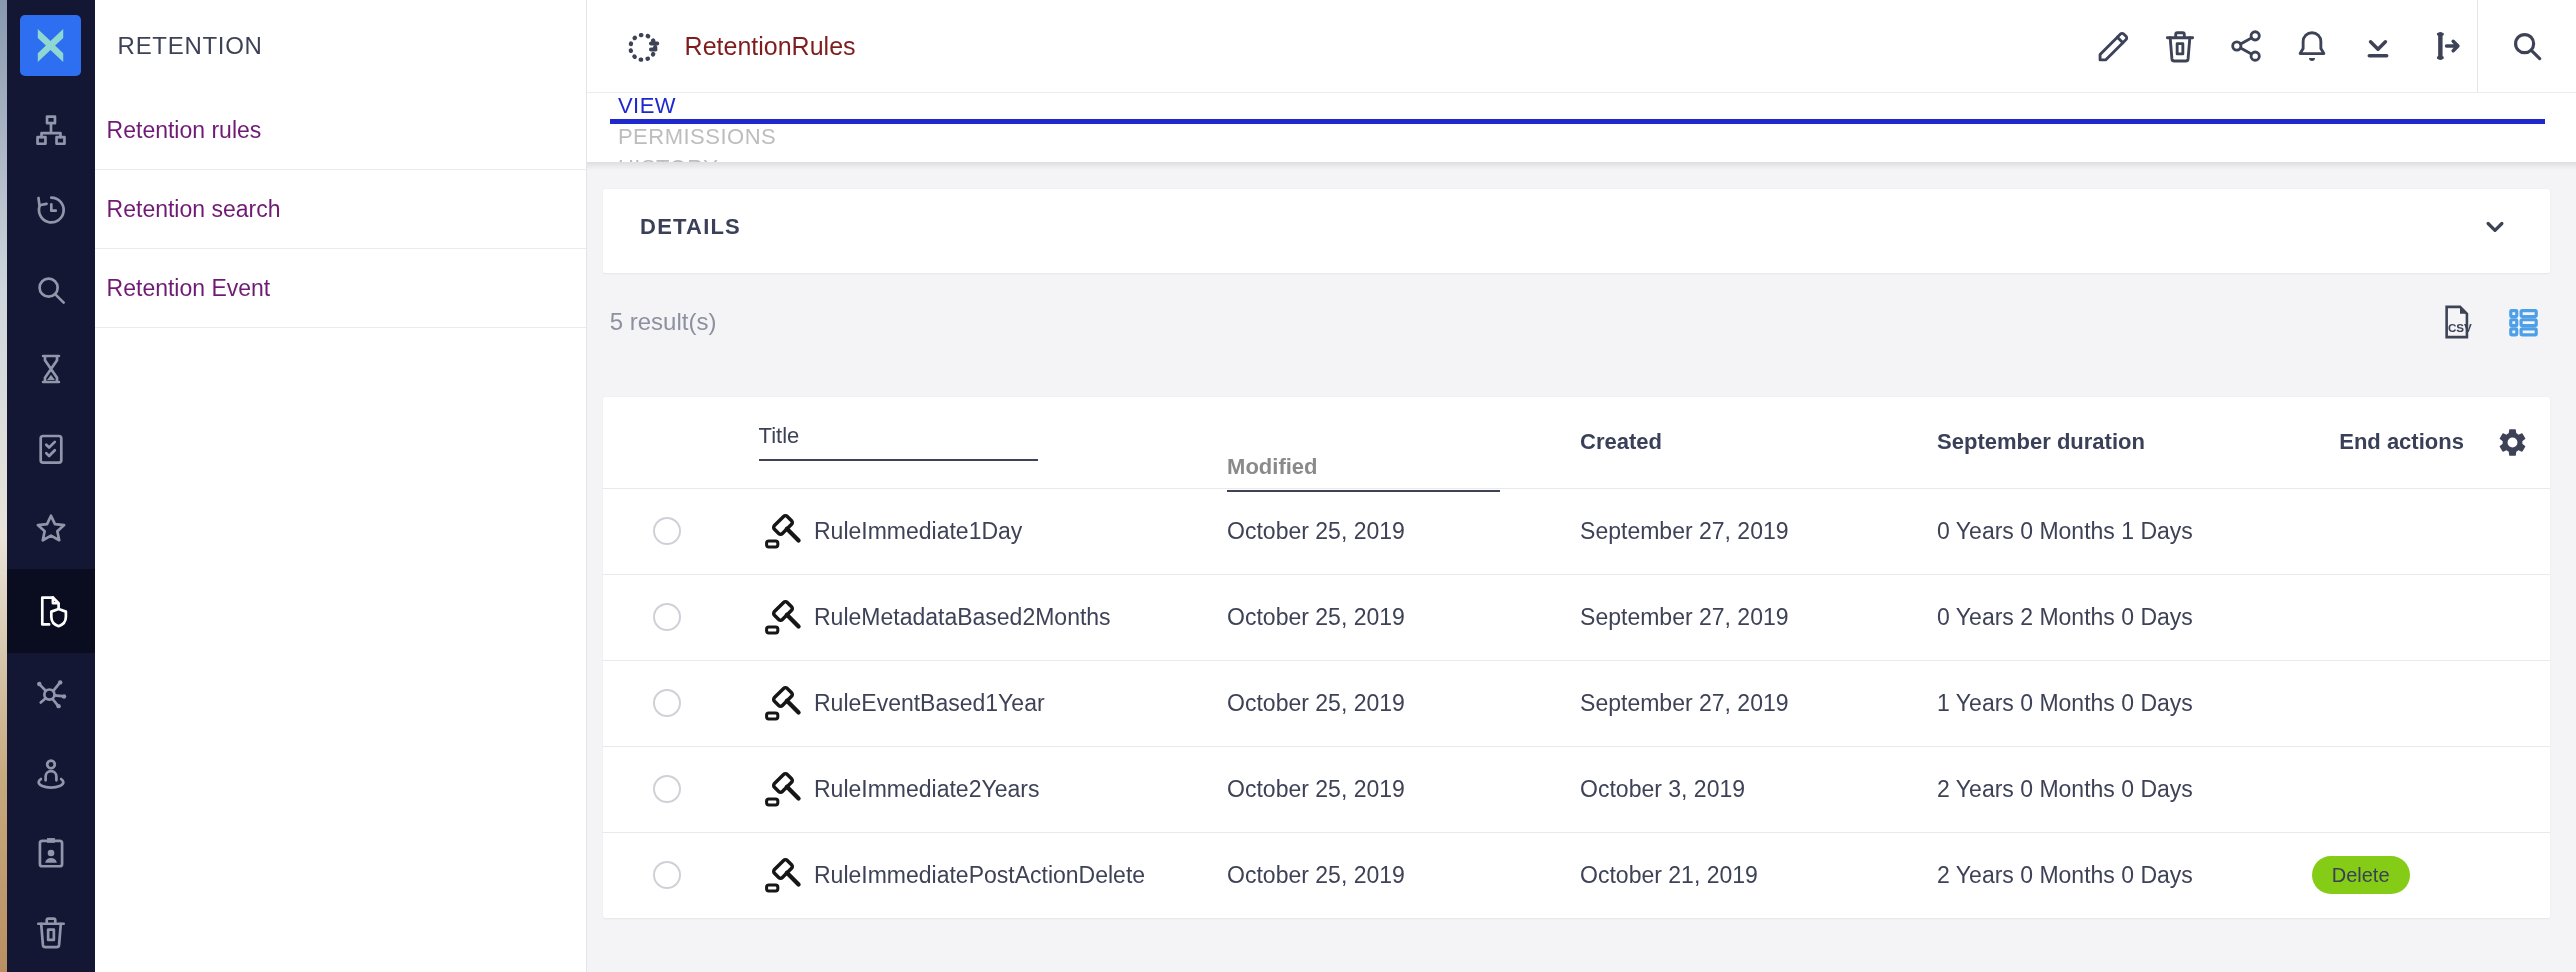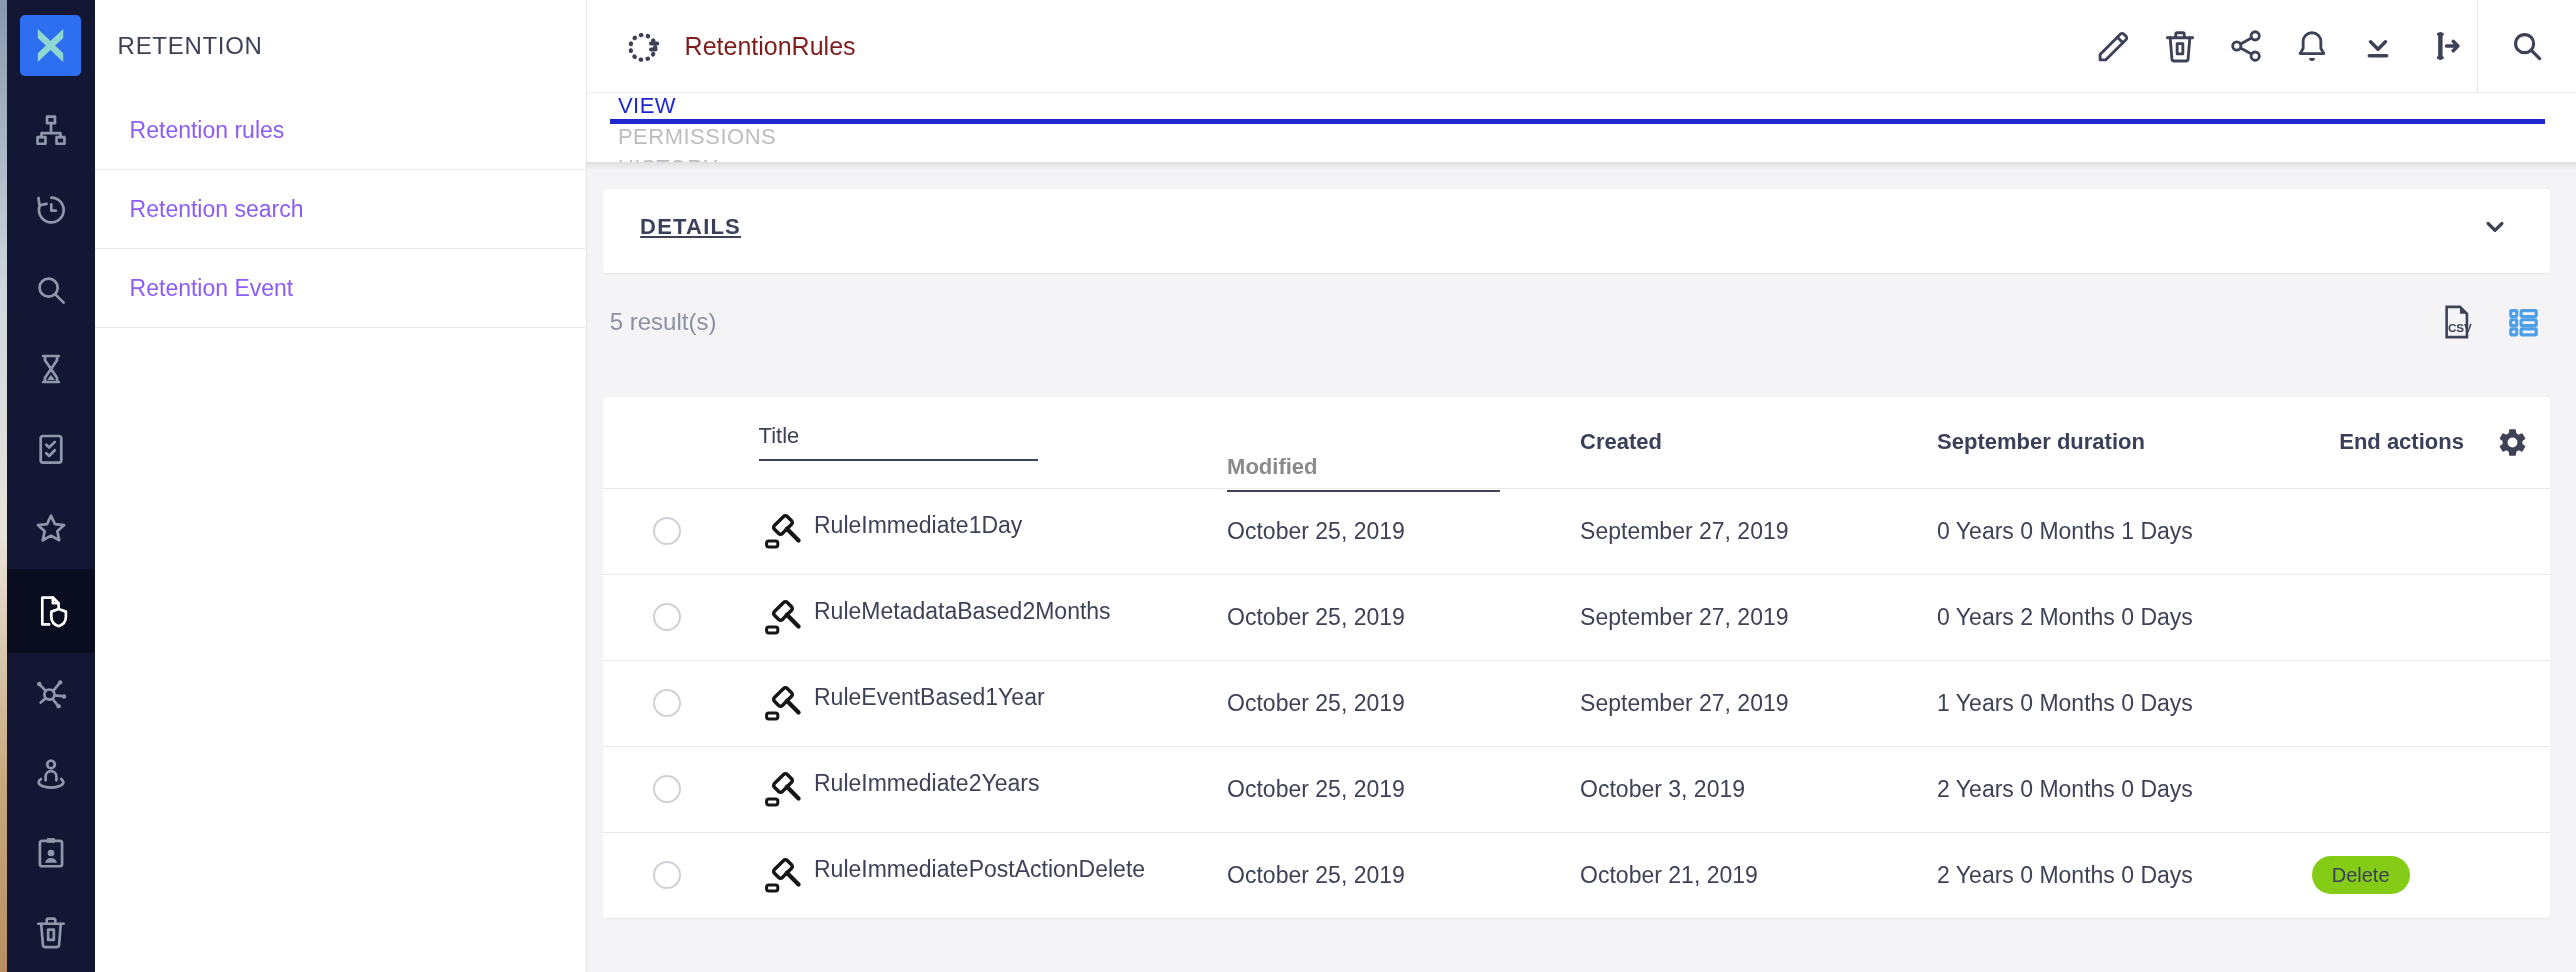--- a/index.html
+++ b/index.html
@@ -19,22 +19,22 @@
   .rail-slot { width:88px; height:80px; display:flex; align-items:center; justify-content:center; cursor:pointer; }
   .rail-slot svg { width:38px; height:38px; stroke:#9097ab; fill:none; stroke-width:1.7; stroke-linecap:round; stroke-linejoin:round; }
   .rail-slot .fillpart { fill:#9097ab; stroke:none; }
   .rail-slot.active { background:#0a0d1f; height:85px; }
   .rail-slot.active svg { stroke:#ffffff; }
 
   
   .drawer { width:492px; height:100%; background:#ffffff; border-right:0.8px solid #e4e4e8; flex-shrink:0; }
   .drawer-title { height:91px; display:flex; align-items:center; padding-left:23px;
     font-size:24px; letter-spacing:0.7px; color:#3e4257; }
-  .drawer-item { height:79px; display:flex; align-items:center; padding-left:35px;
-    border-bottom:0.8px solid #eaeaee; font-size:23px; color:#8b5cf6; cursor:pointer; }
+  .drawer-item { height:79px; display:flex; align-items:center; padding-left:12px;
+    border-bottom:0.8px solid #eaeaee; font-size:23px; color:#701a75; cursor:pointer; }
 
   
   .main { flex:1; display:flex; flex-direction:column; min-width:0; }
 
   .topbar { height:93px; background:#fff; border-bottom:0.8px solid #ececef;
     display:flex; align-items:center; flex-shrink:0; }
   .crumb { display:flex; align-items:center; padding-left:37px; }
   .crumb svg { width:41px; height:41px; }
   .crumb-title { margin-left:20px; font-size:25px; color:#7f1d1d; }
   .topbar-actions { margin-left:auto; display:flex; align-items:center; height:100%; }
@@ -48,21 +48,21 @@
     font-size:22px; letter-spacing:0.5px; color:#bdbdbd; cursor:pointer; border-bottom:5.8px solid transparent; }
   .tab.active { color:#1f28cf; border-bottom-color:#1f28cf; }
 
   .content { flex:1; background:#f4f4f6; padding:26.5px 26.5px 0 16.5px; position:relative; min-height:0; }
   .content::before { content:""; position:absolute; left:0; top:0; right:0; height:8.3px;
     background:linear-gradient(rgba(0,0,0,0.09), rgba(0,0,0,0)); }
 
   .card { background:#fff; border-radius:2.5px; box-shadow:0 0.8px 1.7px rgba(0,0,0,0.06); }
 
   .details-bar { height:84px; display:flex; align-items:center; justify-content:space-between;
-    padding:0 40px 8px 37px; cursor:pointer;text-decoration:underline; }
+    padding:0 40px 8px 37px; cursor:pointer; }
   .details-title { font-size:22px; font-weight:bold; letter-spacing:1.2px; color:#3b4059; }
   .details-bar svg { width:30px; height:30px; stroke:#3e4257; fill:none; stroke-width:2.6; stroke-linecap:round; stroke-linejoin:round; }
 
   .results-bar { margin-top:23px; height:53px; display:flex; align-items:center;gap:32px; }
   .results-count { margin-left:6.6px; font-size:24px; color:#8c90a0; }
   .results-actions { margin-left:auto; display:flex; align-items:center; margin-right:8.3px; }
   .res-btn { margin-left:30px; cursor:pointer; display:flex; }
 
   .table-card { margin-top:48px; }
   .trow { display:grid; grid-template-columns:153px 471px 353px 357px 347px 1fr 74px; align-items:center; }
@@ -71,21 +71,21 @@
   .sort-col { display:inline-block; padding-bottom:10px; border-bottom:2.5px solid #3e4257; }
   .th-title { font-weight:normal; color:#3e4257; width:279px; margin-left:2.5px; }
   .th-modified { color:#8a8a8a; width:273px; transform:translateY(10px);margin-top:42px; }
   .th-end { text-align:right; padding-right:11.6px; }
   .th-gear { display:flex; justify-content:center; cursor:pointer; }
   .th-gear svg { width:33px; height:33px; fill:#3e4257; }
 
   .row { height:86px; border-top:0.8px solid #e9e9ec; font-size:23px; color:#3e4257; }
   .cell-select { padding-left:50px; }
   .radio { width:28px; height:28px; border-radius:50%; border:2.5px solid #cfd1d6; background:#fff; cursor:pointer; }
-  .cell-title { display:flex; align-items:flex-start; padding-left:8.3px; cursor:pointer; }
+  .cell-title { display:flex; align-items:center; padding-left:8.3px; cursor:pointer; }
   .cell-title svg { width:38px; height:38px; flex-shrink:0; }
   .cell-title span { margin-left:11.6px; }
   .cell-end { text-align:right; padding-right:66px; }
   .badge { display:inline-block; background:#84cc16; border-radius:826px; padding:7.4px 20px;
     font-size:20px; color:#3b4059; }
 </style>
 </head>
 <body>
 
 <div id="app">

